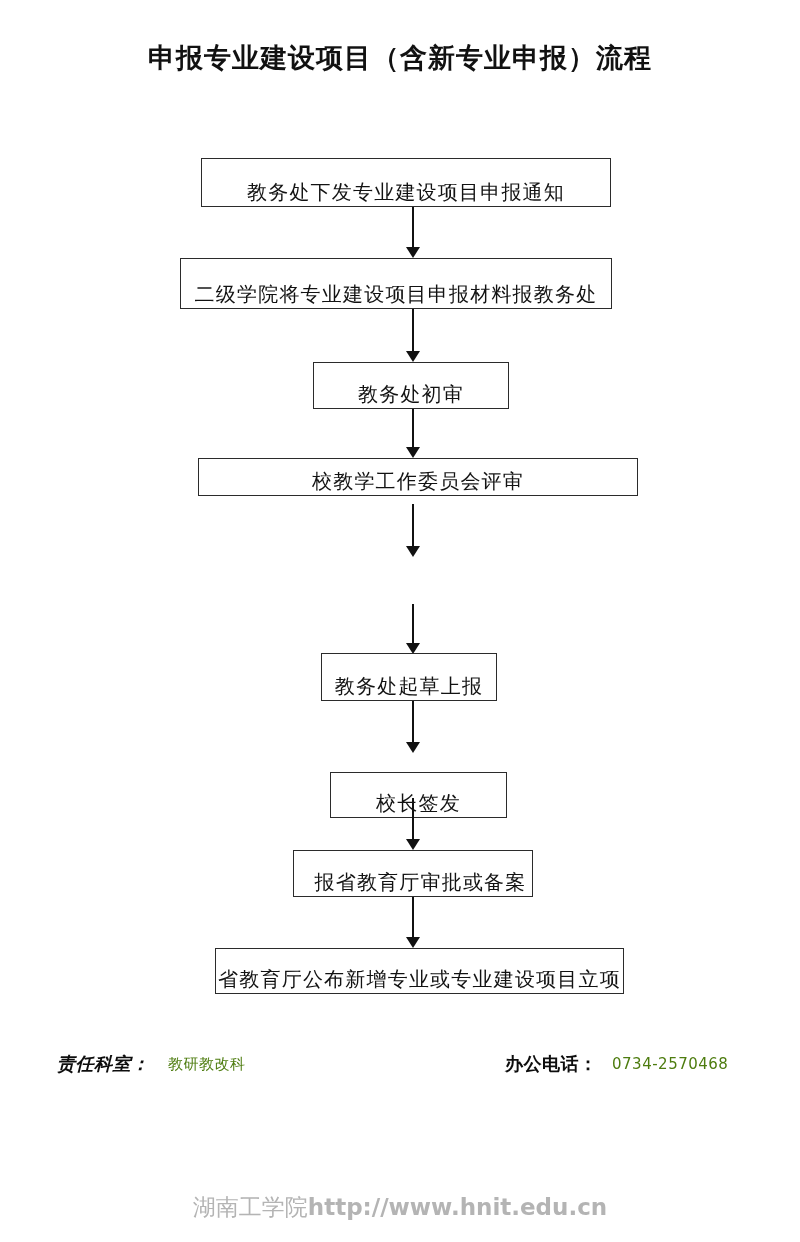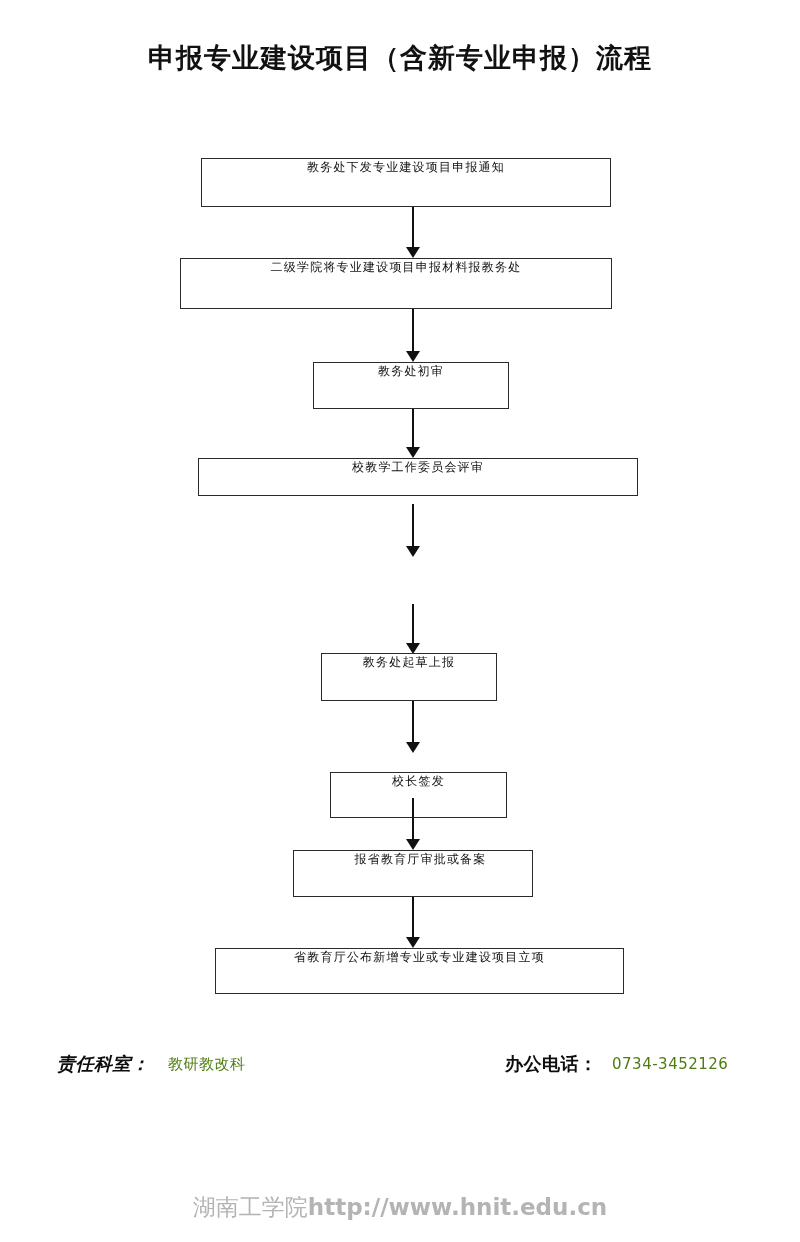--- a/index.html
+++ b/index.html
@@ -38,24 +38,24 @@
     white-space: nowrap;
   }
 
   
   .flow-box {
     position: absolute;
     box-sizing: border-box;
     border: 1.6px solid #2b2b2b;
     background: #ffffff;
     display: flex;
-    align-items: flex-start;
+    align-items: flex-end;
     justify-content: center;
     color: #121212;
-    font-size: 12px;
+    font-size: 20px;
     letter-spacing: 1.2px;
     white-space: nowrap;
     font-family: "DejaVu Sans", "Liberation Sans", sans-serif;
   }
 
   
   .flow-arrow {
     position: absolute;
     width: 16px;
   }
@@ -197,20 +197,20 @@
   </div>
 
   <div class="flow-box" id="box-9" style="left:215px; top:948px; width:409px; height:46px;">
     <span>省教育厅公布新增专业或专业建设项目立项</span>
   </div>
 
   <div class="footer-row">
     <span class="footer-label" id="dept-label">责任科室：</span>
     <span class="footer-value" id="dept-value">教研教改科</span>
     <span class="footer-label" id="phone-label">办公电话：</span>
-    <span class="footer-value" id="phone-value">0734-3452126</span>
+    <span class="footer-value" id="phone-value">0734-2570468</span>
   </div>
 
   <div class="watermark">
     <span class="wm-institution">湖南工学院</span><span class="wm-url">http://www.hnit.edu.cn</span>
   </div>
 
 </div>
 
 </body></html>

